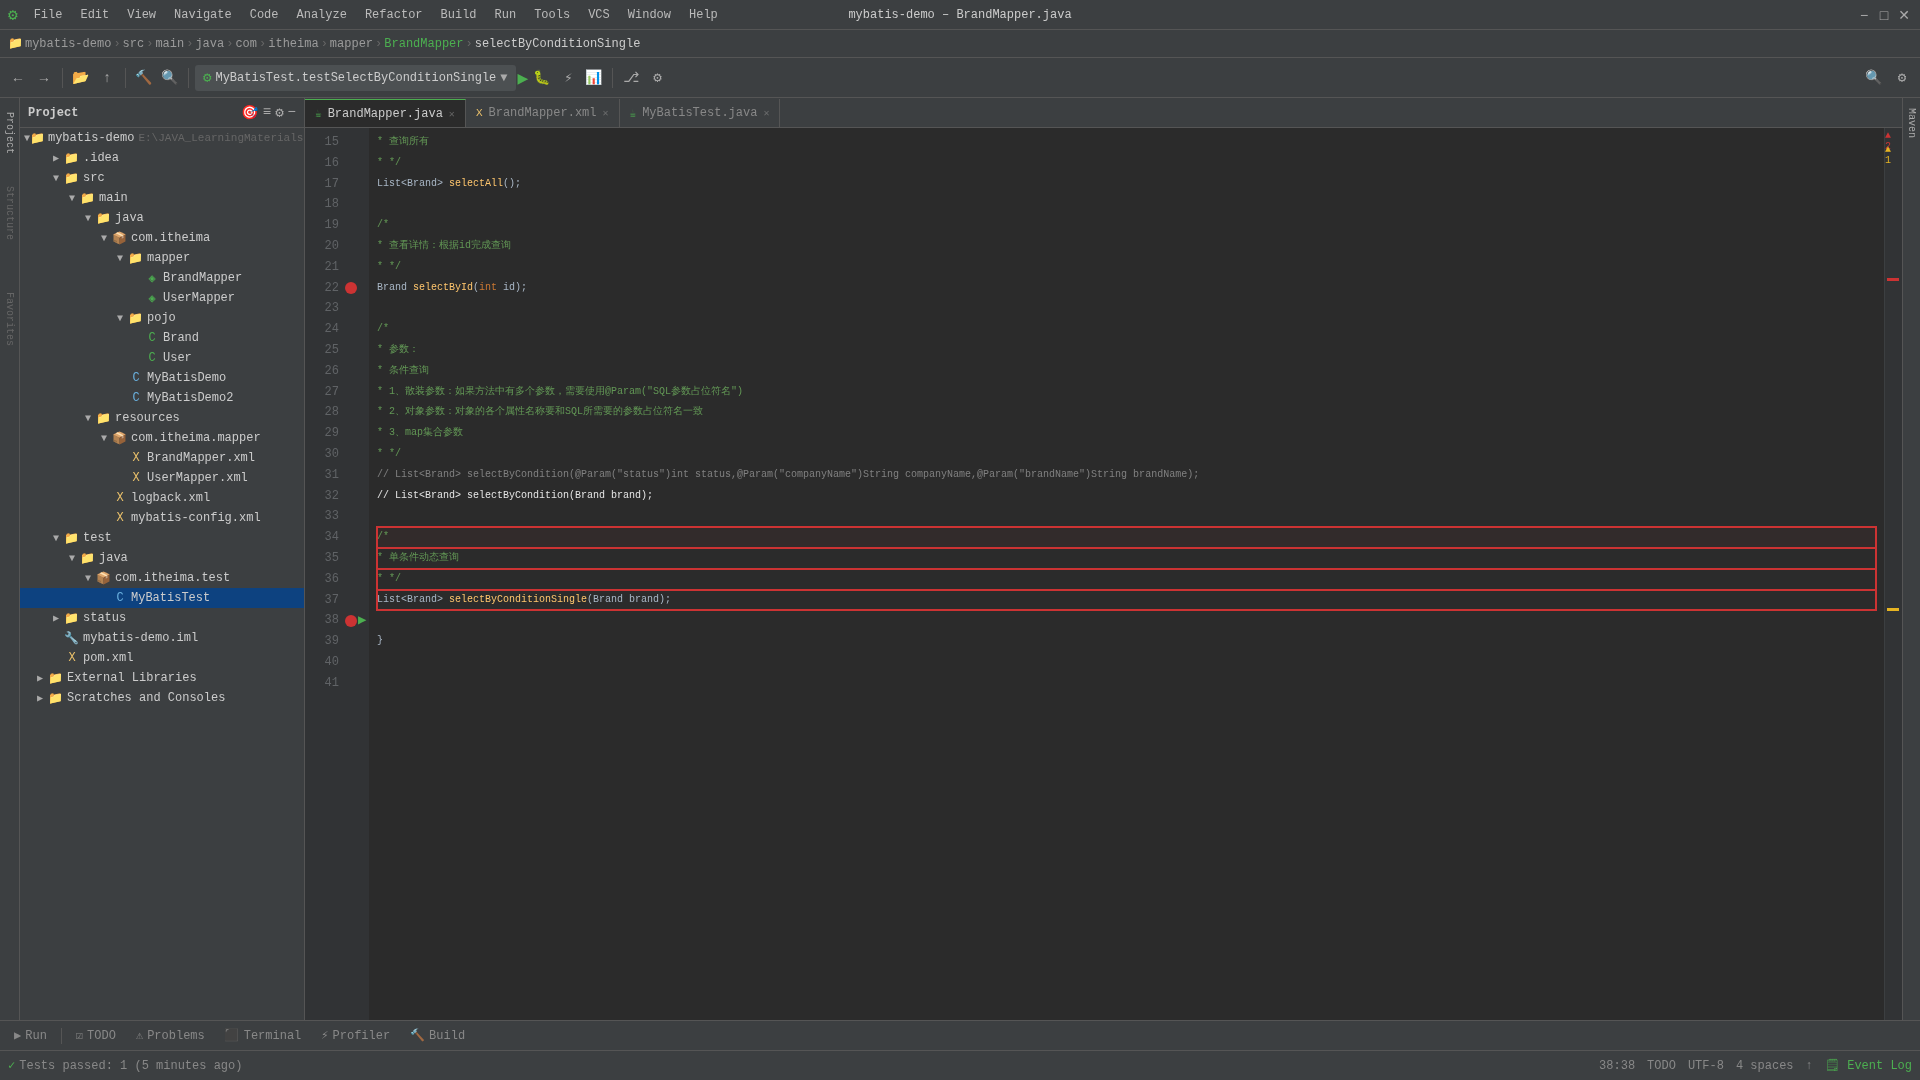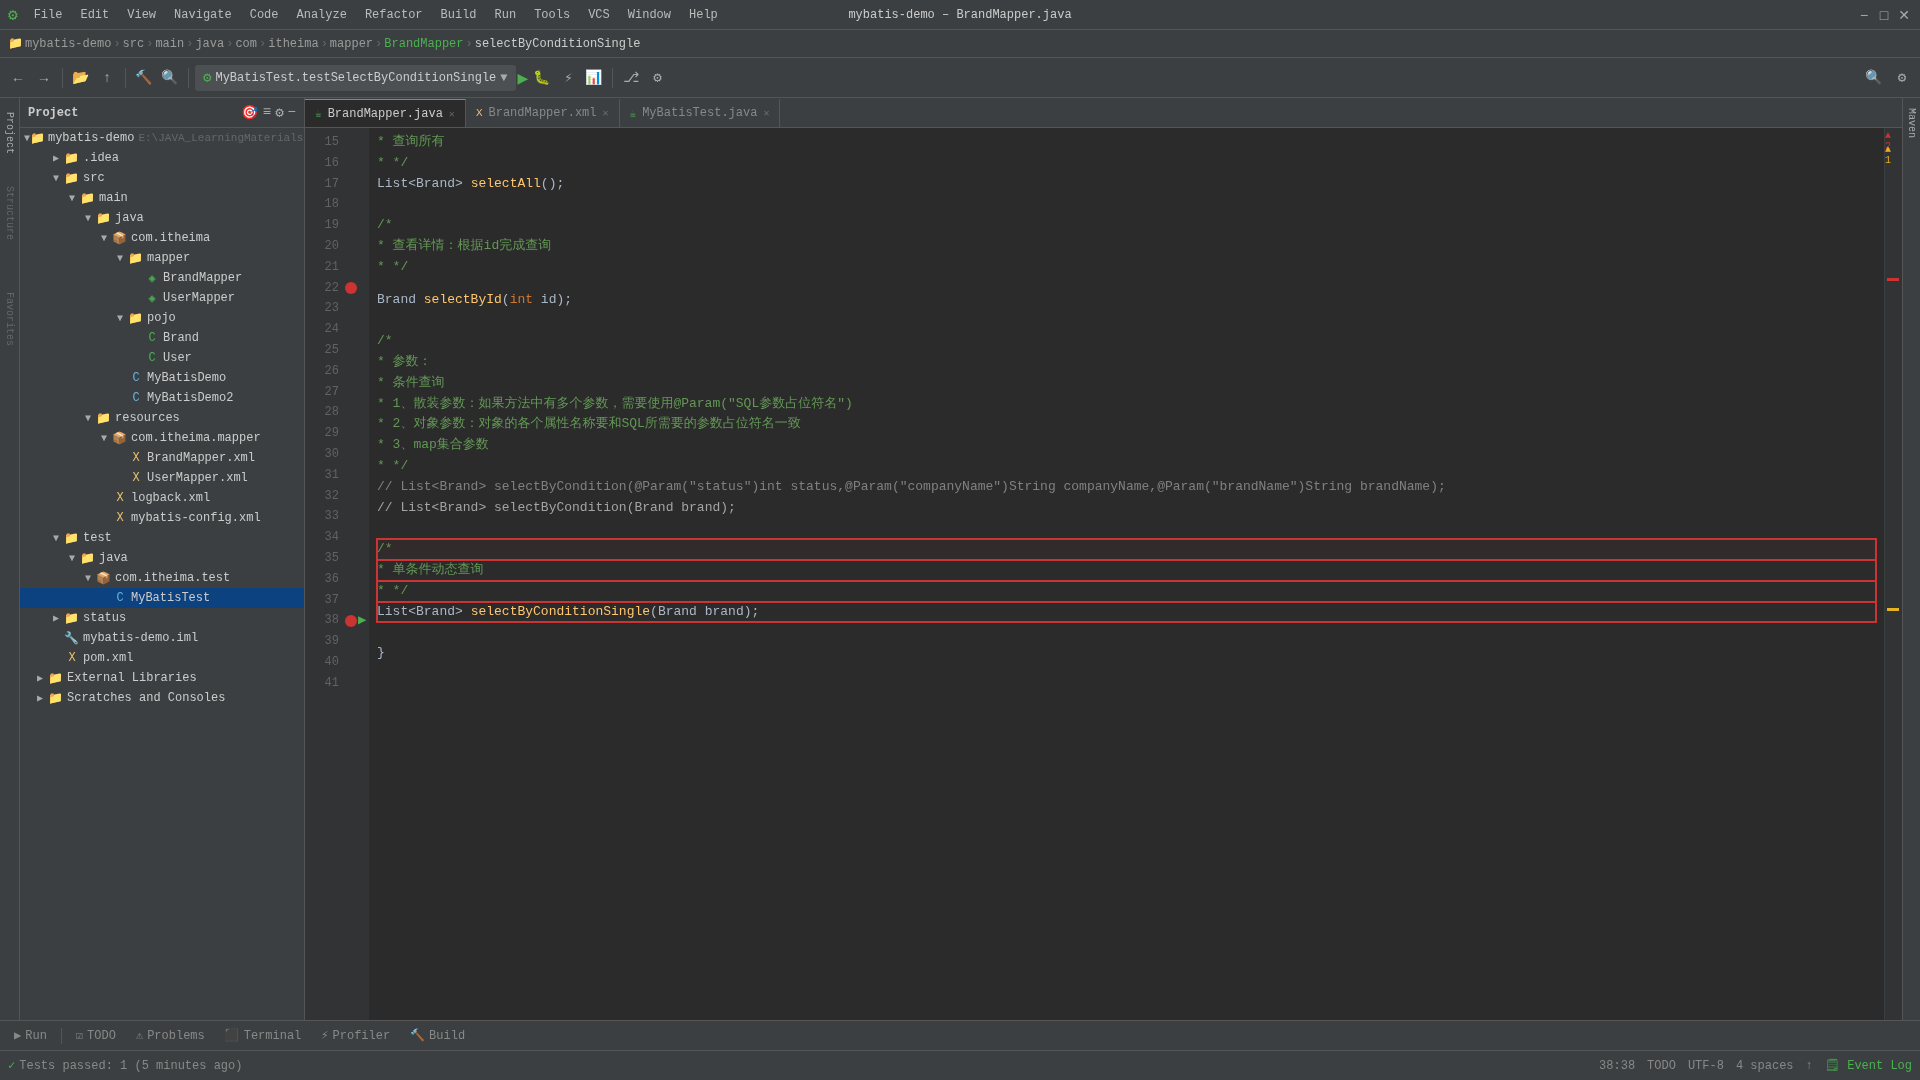--- a/index.html
+++ b/index.html
@@ -64,21 +64,21 @@
     
     .bottom-bar { height: 30px; background: #3c3f41; display: flex; align-items: center; padding: 0 8px; gap: 8px; border-top: 1px solid #555; font-size: 12px; color: #888; }
     .bottom-btn { display: flex; align-items: center; gap: 4px; cursor: pointer; padding: 2px 6px; border-radius: 3px; }
     .bottom-sep { width: 1px; height: 16px; background: #555; }
 
     
     .status-bar { height: 30px; background: #3c3f41; display: flex; align-items: center; padding: 0 8px; gap: 4px; border-top: 1px solid #555; font-size: 12px; color: #888; }
 
     .line-num-col { width: 40px; background: #313335; color: #606366; font-size: 12px; line-height: 20.8px; text-align: right; padding-right: 6px; user-select: none; }
     .gutter-col { width: 24px; background: #313335; line-height: 20.8px; }
-    .code-col { flex: 1; font-size: 13px; line-height: 20.8px; padding: 8px 8px; color: #a9b7c6; overflow: hidden; }
+    .code-col { flex: 1; font-size: 10px; line-height: 20.8px; padding: 8px 8px; color: #a9b7c6; overflow: hidden; }
   </style>
 </head>
 <body>
 
 <div class="title-bar">
   <div class="title-bar-left">
     <span style="color:#4caf50;font-size:16px;">⚙</span>
     <div class="title-bar-menu">
       <span class="menu-item">File</span>
       <span class="menu-item">Edit</span>
@@ -466,31 +466,31 @@
       </div>
 
       <div class="code-col" style="padding-top:4px;overflow:hidden;">
         <div style="height:20.8px;color:#629755;">     * 查询所有</div>
         <div style="height:20.8px;color:#629755;">     * */</div>
         <div style="height:20.8px;">    <span style="color:#a9b7c6;">List&lt;</span><span style="color:#a9b7c6;">Brand</span><span style="color:#a9b7c6;">&gt; </span><span style="color:#ffc66d;">selectAll</span><span style="color:#a9b7c6;">();</span></div>
         <div style="height:20.8px;"></div>
         <div style="height:20.8px;color:#629755;">    /*</div>
         <div style="height:20.8px;color:#629755;">     * 查看详情：根据id完成查询</div>
         <div style="height:20.8px;color:#629755;">     * */</div>
-        <div style="height:20.8px;margin-top:12px;">    <span style="color:#a9b7c6;">Brand </span><span style="color:#ffc66d;">selectById</span><span style="color:#a9b7c6;">(</span><span style="color:#cc7832;">int</span><span style="color:#a9b7c6;"> id);</span></div>
+        <div style="height:20.8px;">    <span style="color:#a9b7c6;">Brand </span><span style="color:#ffc66d;">selectById</span><span style="color:#a9b7c6;">(</span><span style="color:#cc7832;">int</span><span style="color:#a9b7c6;"> id);</span></div>
         <div style="height:20.8px;"></div>
         <div style="height:20.8px;color:#629755;">    /*</div>
         <div style="height:20.8px;color:#629755;">     * 参数：</div>
         <div style="height:20.8px;color:#629755;">     * 条件查询</div>
         <div style="height:20.8px;color:#629755;">     *      1、散装参数：如果方法中有多个参数，需要使用@Param("SQL参数占位符名")</div>
         <div style="height:20.8px;color:#629755;">     *      2、对象参数：对象的各个属性名称要和SQL所需要的参数占位符名一致</div>
         <div style="height:20.8px;color:#629755;">     *      3、map集合参数</div>
         <div style="height:20.8px;color:#629755;">     * */</div>
         <div style="height:20.8px;color:#808080;">//    List&lt;Brand&gt; selectByCondition(@Param("status")int status,@Param("companyName")String companyName,@Param("brandName")String brandName);</div>
-        <div style="height:20.8px;color:#a3a3a3;">//    List&lt;Brand&gt; selectByCondition(Brand brand);</div>
+        <div style="height:20.8px;color:#e5e5e5;">//    List&lt;Brand&gt; selectByCondition(Brand brand);</div>
         <div style="height:20.8px;"></div>
 
         <div style="height:20.8px;color:#629755;outline:2px solid #cc3333;outline-offset:-1px;background:rgba(204,51,51,0.05);">    /*</div>
         <div style="height:20.8px;color:#629755;outline:2px solid #cc3333;outline-offset:-1px;">     * 单条件动态查询</div>
         <div style="height:20.8px;color:#629755;outline:2px solid #cc3333;outline-offset:-1px;">     * */</div>
         <div style="height:20.8px;outline:2px solid #cc3333;outline-offset:-1px;">    <span style="color:#a9b7c6;">List&lt;Brand&gt; </span><span style="color:#ffc66d;">selectByConditionSingle</span><span style="color:#a9b7c6;">(</span><span style="color:#a9b7c6;">Brand brand</span><span style="color:#a9b7c6;">);</span></div>
         <div style="height:20.8px;"></div>
         <div style="height:20.8px;">}</div>
         <div style="height:20.8px;"></div>
       </div>

